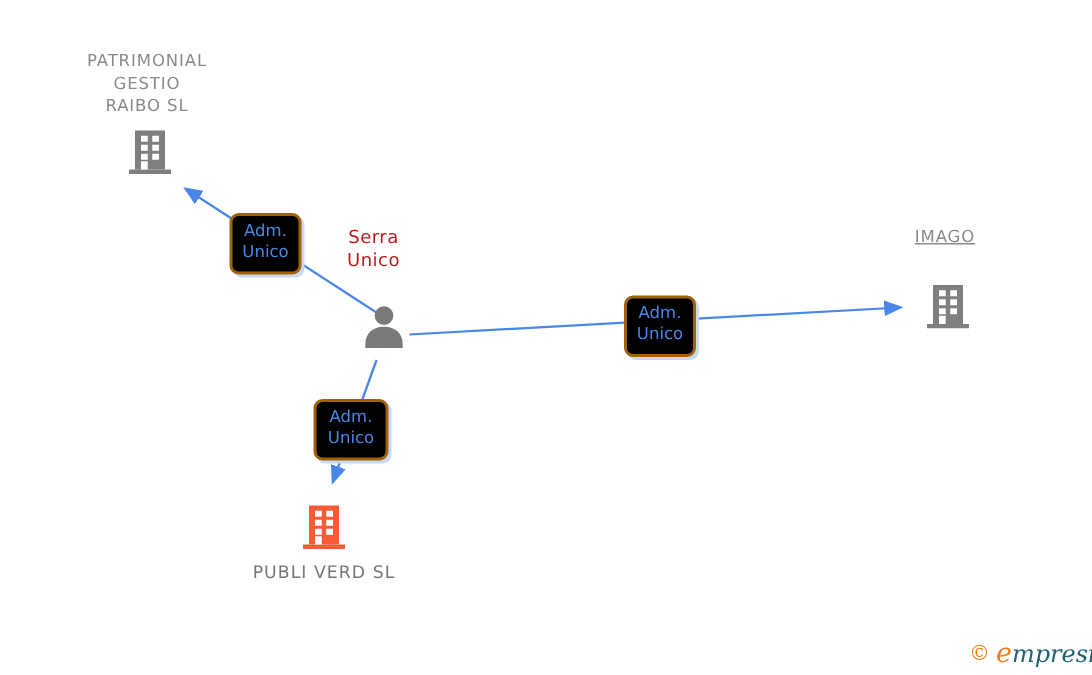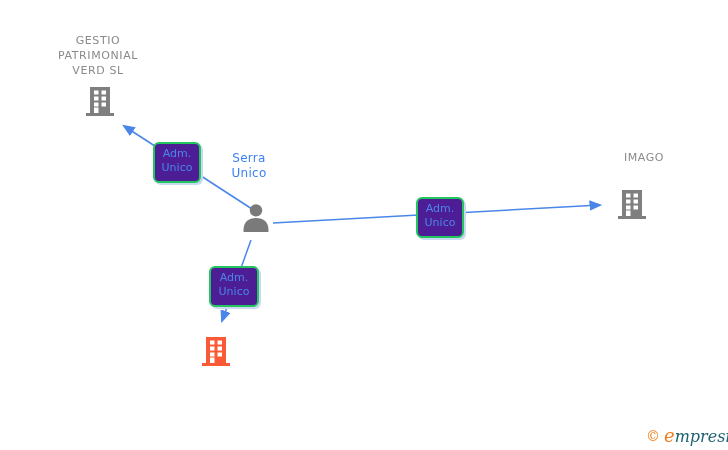--- a/index.html
+++ b/index.html
@@ -9,31 +9,31 @@
   }
   
   #edges{position:absolute;left:0;top:0;width:728px;height:450px;}
 
   
   .node-label{
     position:absolute;text-align:center;color:#8a8a8a;
     font-size:11px;line-height:15px;letter-spacing:0.6px;
   }
   .person-label{
-    position:absolute;text-align:center;color:#3b82f6;
+    position:absolute;text-align:center;color:#b91c1c;
     font-size:12px;line-height:15px;letter-spacing:0.3px;
   }
   .publi-label{color:#767676;font-size:11.5px;letter-spacing:0.7px;}
 
   .icon-wrap{position:absolute;}
 
   
   .rel-box{
-    position:absolute;width:44px;height:34px;background:#4c1d95;
-    border:2px solid #22c55e;border-radius:6px;
+    position:absolute;width:44px;height:34px;background:#000000;
+    border:2px solid #a16207;border-radius:6px;
     box-shadow:2px 2px 0 #c9daf0;
     color:#4a86e8;font-size:11px;line-height:14px;text-align:center;
     padding-top:3px;box-sizing:content-box;
   }
 
   
   .watermark{
     position:absolute;left:646px;top:425px;height:20px;
     font-family:"DejaVu Serif","Liberation Serif",serif;
     font-style:italic;font-size:16px;white-space:nowrap;
@@ -52,23 +52,23 @@
       <marker id="arrow" markerWidth="9" markerHeight="7" refX="7" refY="3.5" orient="auto">
         <path d="M0,0 L8.5,3.5 L0,7 Z" fill="#4a86e8"></path>
       </marker>
     </defs>
     <line x1="252" y1="209" x2="124" y2="126" stroke="#4a86e8" stroke-width="1.5" marker-end="url(#arrow)"></line>
     <line x1="273" y1="223" x2="600" y2="205" stroke="#4a86e8" stroke-width="1.5" marker-end="url(#arrow)"></line>
     <line x1="251" y1="240" x2="222" y2="321" stroke="#4a86e8" stroke-width="1.5" marker-end="url(#arrow)"></line>
   </svg>
 
   <div class="node-label" style="left:28px;top:33px;width:140px;">
+    <div>PATRIMONIAL</div>
     <div>GESTIO</div>
-    <div>PATRIMONIAL</div>
-    <div>VERD SL</div>
+    <div>RAIBO SL</div>
   </div>
   <div class="icon-wrap" style="left:86px;top:86px;">
     <svg width="28" height="30" viewBox="0 0 28 30">
       <rect x="0" y="27" width="28" height="3" fill="#7f7f7f"></rect>
       <rect x="4" y="1" width="20" height="26" fill="#7f7f7f"></rect>
       <rect x="8" y="4.5" width="4.5" height="4" fill="#ffffff"></rect>
       <rect x="15.5" y="4.5" width="4.5" height="4" fill="#ffffff"></rect>
       <rect x="8" y="10.5" width="4.5" height="4" fill="#ffffff"></rect>
       <rect x="15.5" y="10.5" width="4.5" height="4" fill="#ffffff"></rect>
       <rect x="8" y="16.5" width="4.5" height="4" fill="#ffffff"></rect>
@@ -81,21 +81,21 @@
     <div>Serra</div>
     <div>Unico</div>
   </div>
   <div class="icon-wrap" style="left:239px;top:201px;">
     <svg width="34" height="38" viewBox="0 0 24 26">
       <circle cx="12" cy="6.2" r="4.4" fill="#7a7a7a"></circle>
       <path d="M12,11.5 C6.6,11.5 3.2,14.6 3.2,19.8 L3.2,21.5 L20.8,21.5 L20.8,19.8 C20.8,14.6 17.4,11.5 12,11.5 Z" fill="#7a7a7a"></path>
     </svg>
   </div>
 
-  <div class="node-label" style="left:584px;top:150px;width:120px;">
+  <div class="node-label" style="left:570px;top:150px;width:120px;text-decoration:underline;">
     <div>IMAGO</div>
   </div>
   <div class="icon-wrap" style="left:618px;top:189px;">
     <svg width="28" height="30" viewBox="0 0 28 30">
       <rect x="0" y="27" width="28" height="3" fill="#7f7f7f"></rect>
       <rect x="4" y="1" width="20" height="26" fill="#7f7f7f"></rect>
       <rect x="8" y="4.5" width="4.5" height="4" fill="#ffffff"></rect>
       <rect x="15.5" y="4.5" width="4.5" height="4" fill="#ffffff"></rect>
       <rect x="8" y="10.5" width="4.5" height="4" fill="#ffffff"></rect>
       <rect x="15.5" y="10.5" width="4.5" height="4" fill="#ffffff"></rect>
@@ -111,20 +111,23 @@
       <rect x="4" y="1" width="20" height="26" fill="#fa5a35"></rect>
       <rect x="8" y="4.5" width="4.5" height="4" fill="#ffffff"></rect>
       <rect x="15.5" y="4.5" width="4.5" height="4" fill="#ffffff"></rect>
       <rect x="8" y="10.5" width="4.5" height="4" fill="#ffffff"></rect>
       <rect x="15.5" y="10.5" width="4.5" height="4" fill="#ffffff"></rect>
       <rect x="8" y="16.5" width="4.5" height="4" fill="#ffffff"></rect>
       <rect x="15.5" y="16.5" width="4.5" height="4" fill="#ffffff"></rect>
       <rect x="8" y="21.5" width="4.5" height="5.5" fill="#ffffff"></rect>
     </svg>
   </div>
+  <div class="node-label publi-label" style="left:146px;top:374px;width:140px;">
+    <div>PUBLI VERD SL</div>
+  </div>
 
   <div class="rel-box" style="left:153px;top:142px;">
     <div>Adm.</div>
     <div>Unico</div>
   </div>
   <div class="rel-box" style="left:416px;top:197px;">
     <div>Adm.</div>
     <div>Unico</div>
   </div>
   <div class="rel-box" style="left:209px;top:266px;width:46px;">

